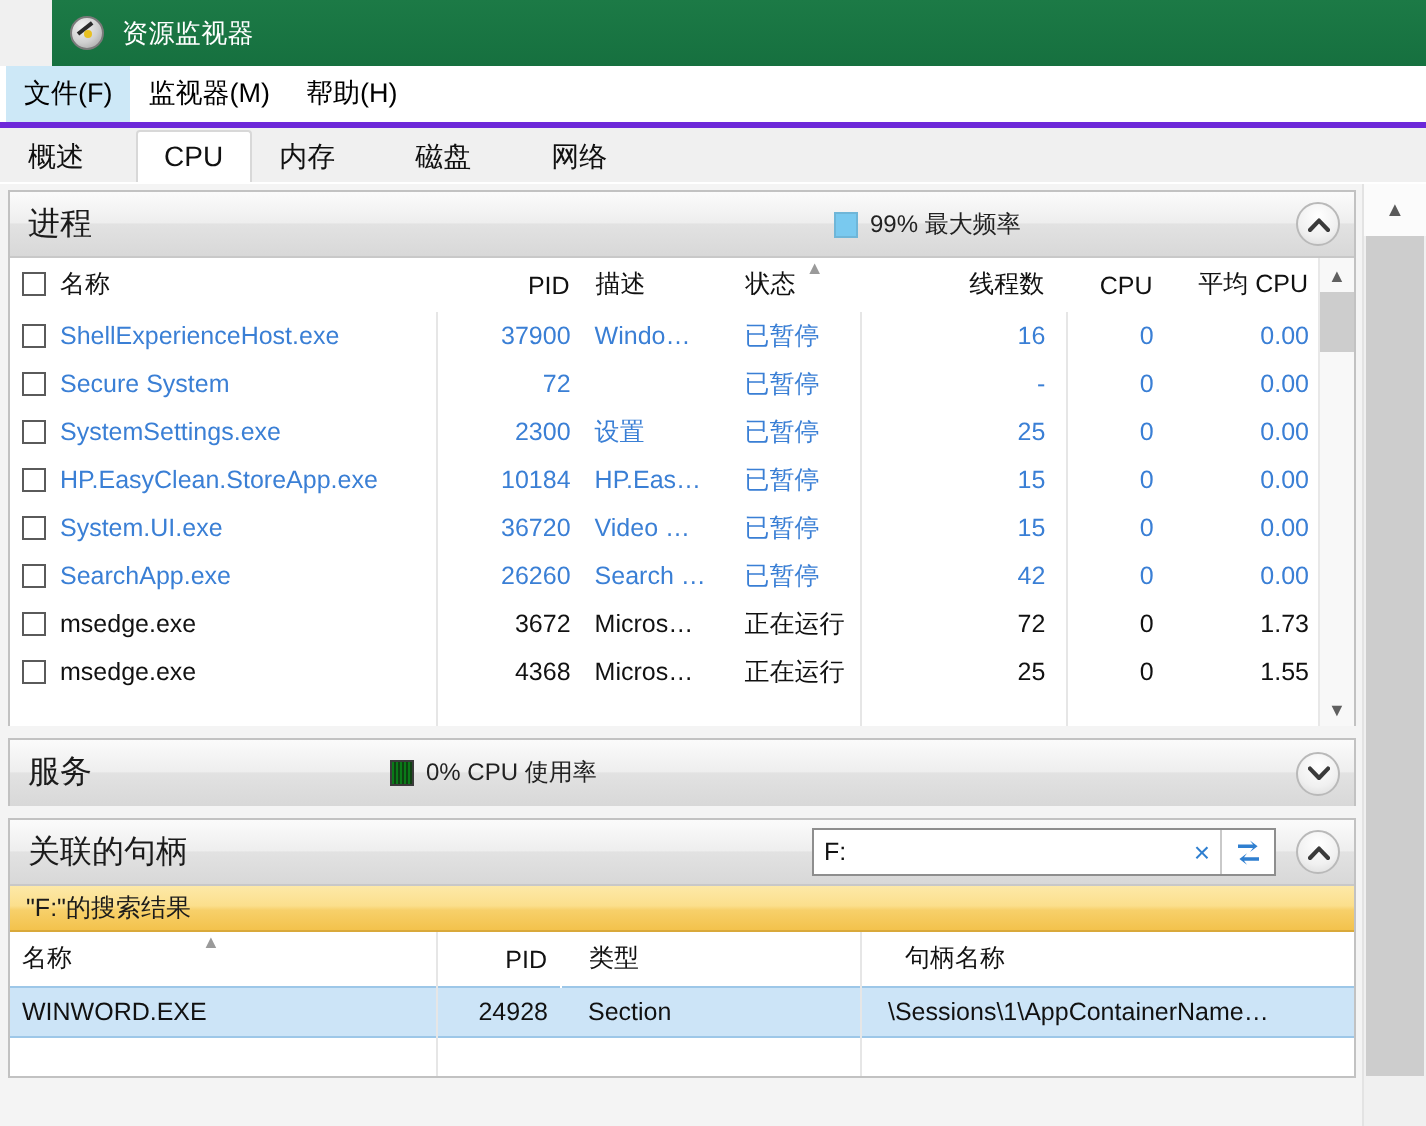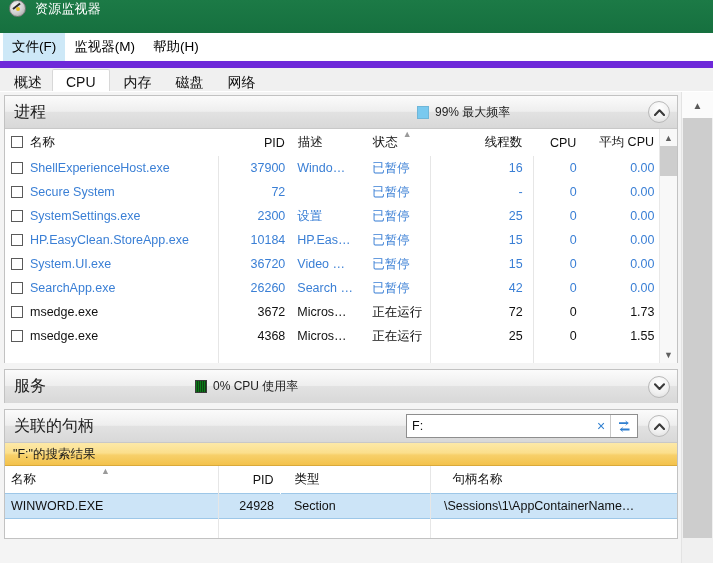--- a/index.html
+++ b/index.html
@@ -15,23 +15,24 @@
     width: 713px; height: 563px;
     overflow: hidden;
     background: #f0f0f0;
   }
 
   
   .titlebar {
     height: 33px;
     background: #1d7044;
     background: linear-gradient(to bottom, #1c7a46 0%, #16703f 100%);
-    display: flex; 
+    display: flex; align-items: center;
     padding-left: 9px;
     box-sizing: border-box;
+    margin-left: 26px;
   }
   .titlebar .app-icon {
     width: 17px; height: 17px;
     border-radius: 50%;
     background: radial-gradient(circle at 35% 30%, #f2f2f2 0%, #cfcfcf 55%, #9a9a9a 100%);
     border: 1px solid #7a7a7a;
     position: relative;
     box-sizing: border-box;
     flex: none;
   }
@@ -60,21 +61,21 @@
     white-space: nowrap;
   }
 
   
   .menubar {
     height: 28px;
     background: #ffffff;
     display: flex; align-items: stretch;
     font-size: 13.5px;
     color: #000000;
-    border-bottom: 7px solid #6d28d9;
+    border-bottom: 3px solid #6d28d9;
   }
   .menu-item {
     display: flex; align-items: center;
     padding: 0 9px;
     white-space: nowrap;
     cursor: default;
   }
   .menu-item:first-child { margin-left: 3px; }
   .menu-item.selected { background: #cde8f7; }
 
@@ -82,21 +83,21 @@
   .tabstrip {
     height: 30px;
     background: #f0f0f0;
     display: flex; align-items: flex-end;
     position: relative;
     border-bottom: 1px solid #d8d8d8;
   }
   .tab {
     font-size: 14px;
     color: #111;
-    padding: 4px 10px 6px 14px;
+    padding: 4px 26px 6px 14px;
     white-space: nowrap;
     cursor: default;
     position: relative;
     line-height: 19px;
   }
   .tab.active {
     background: #ffffff;
     border: 1px solid #d8d8d8;
     border-bottom: 1px solid #ffffff;
     margin-bottom: -1px;

